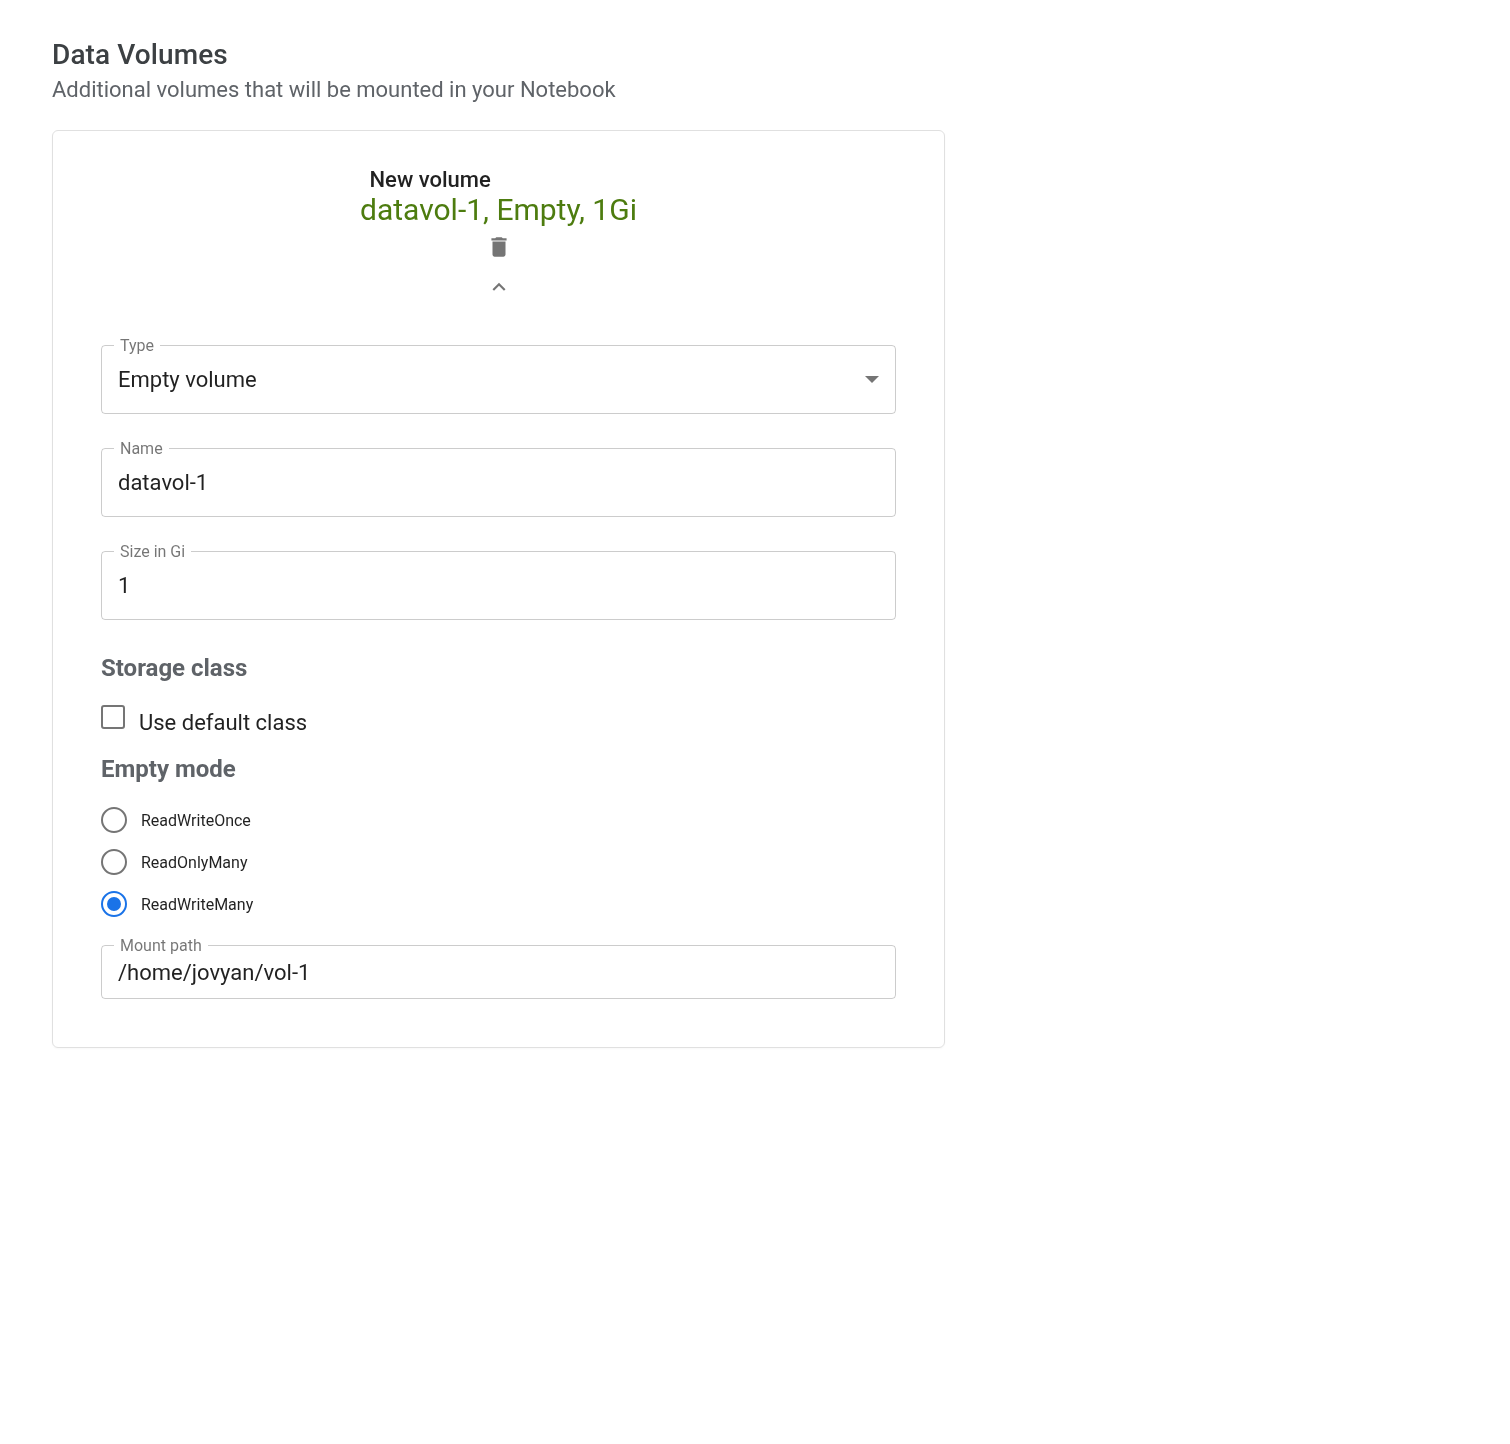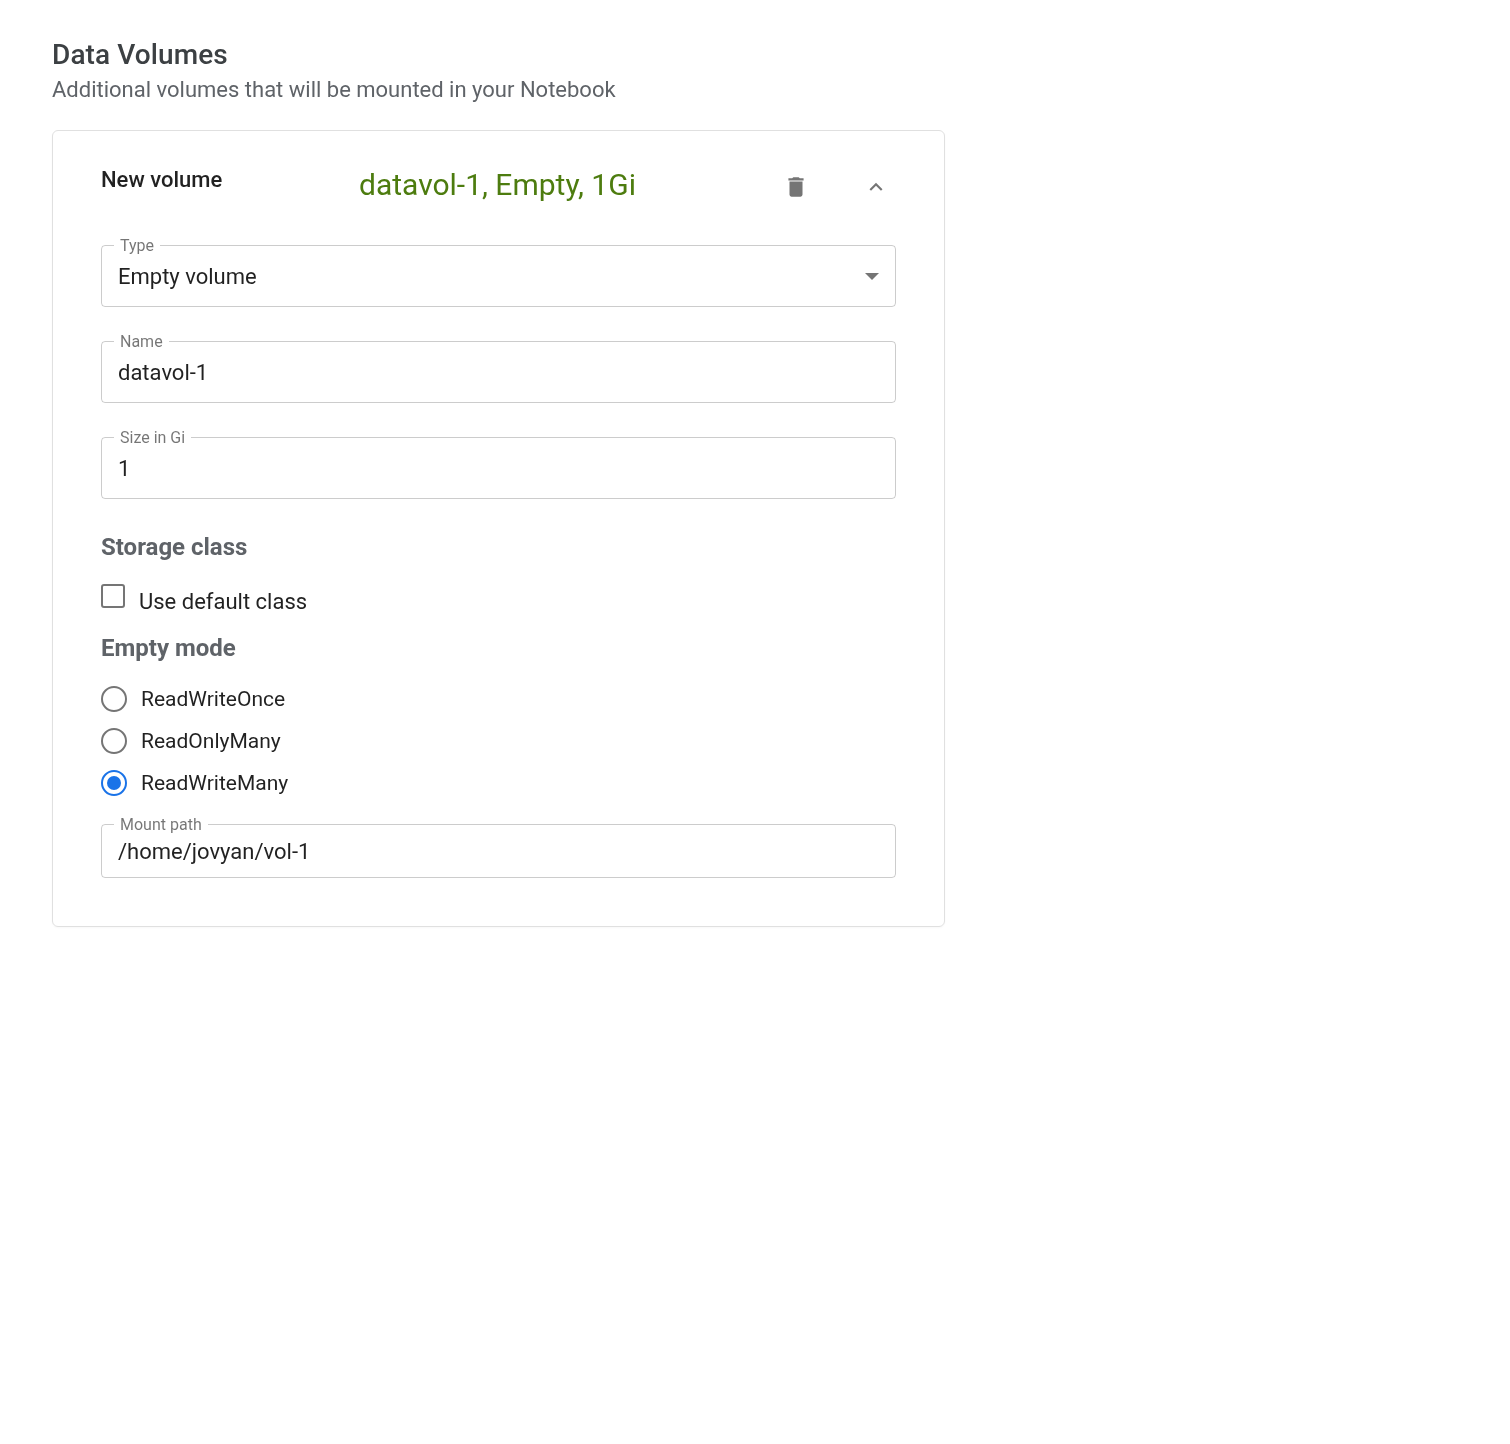--- a/index.html
+++ b/index.html
@@ -32,21 +32,23 @@
     }
     .card {
       border: 1px solid #e0e0e0;
       border-radius: 6px;
       padding: 36px 48px 48px 48px;
       box-shadow: 0 1px 2px rgba(0,0,0,0.03);
       width: 893px;
     }
     .card-header {
       display: flex;
+      align-items: center;
       margin-bottom: 38px;
+      flex-direction: column;
     }
     .card-header-title {
       font-size: 22px;
       font-weight: 500;
       color: rgba(0,0,0,0.87);
       min-width: 258px;
     }
     .card-header-summary {
       font-size: 30px;
       color: #4d7c0f;
@@ -68,21 +70,21 @@
       fill: #757575;
     }
     .icon-spacer {
       width: 40px;
     }
     .field-outline {
       position: relative;
       border: 1px solid rgba(0,0,0,0.20);
       border-radius: 4px;
       padding: 0 16px;
-      height: 62px;
+      height: 69px;
       display: flex;
       align-items: center;
       margin-bottom: 34px;
     }
     .field-outline:last-of-type {
       margin-bottom: 0;
     }
     .field-label-floating {
       position: absolute;
       top: -10px;
@@ -162,21 +164,21 @@
       width: 14px;
       height: 14px;
       background: #1a73e8;
       border-radius: 50%;
       display: none;
     }
     .radio-outer.checked .radio-inner {
       display: block;
     }
     .radio-label {
-      font-size: 21px;
+      font-size: 16px;
       color: rgba(0,0,0,0.87);
     }
     .mount-field {
       height: 54px;
       margin-bottom: 0;
     }
     .class-field {
       margin-bottom: 40px;
     }
   </style>

